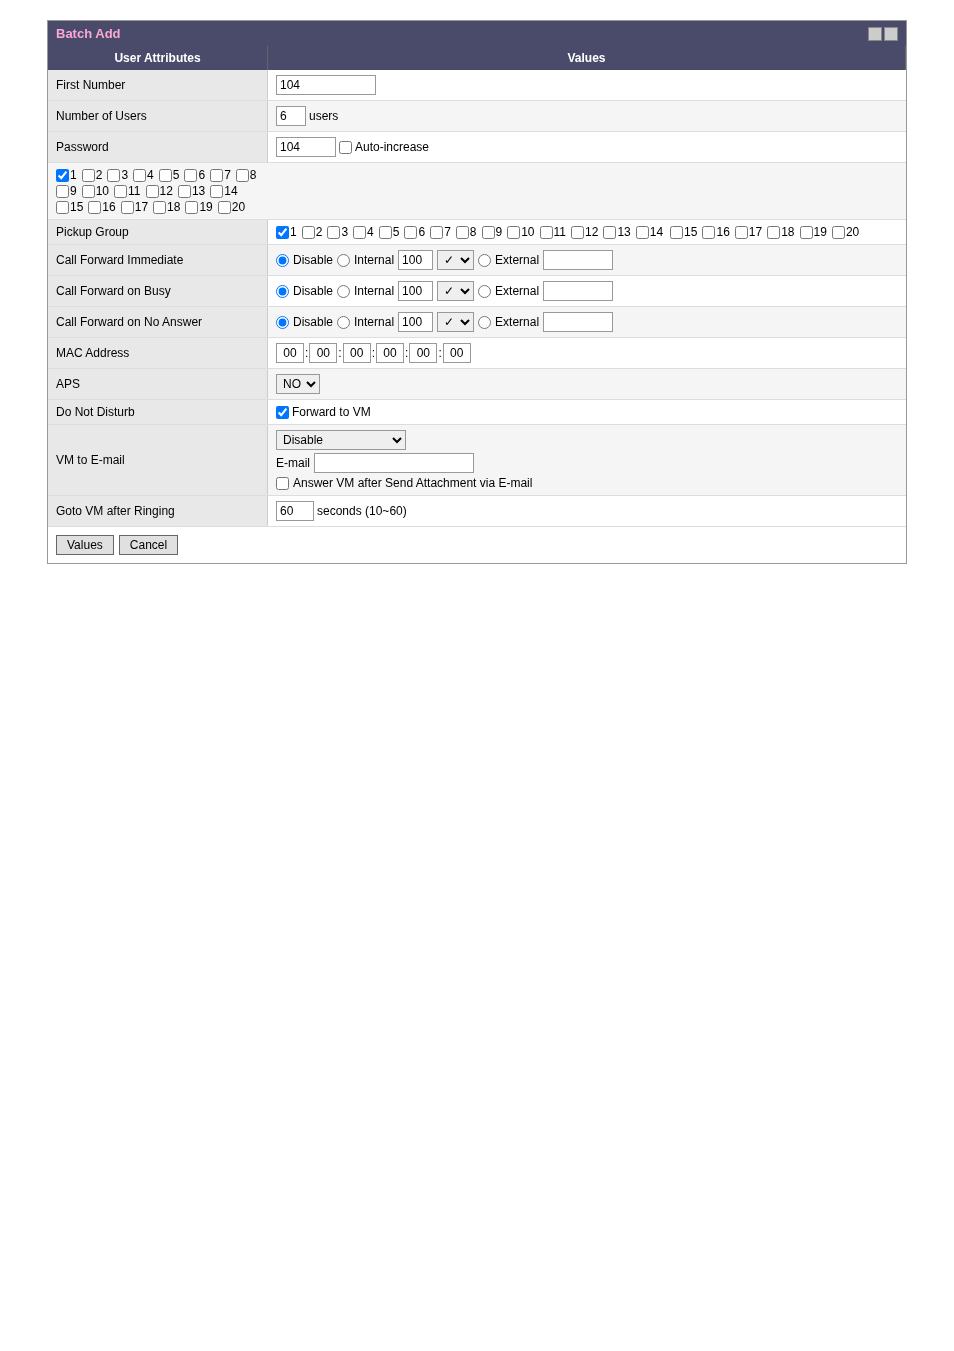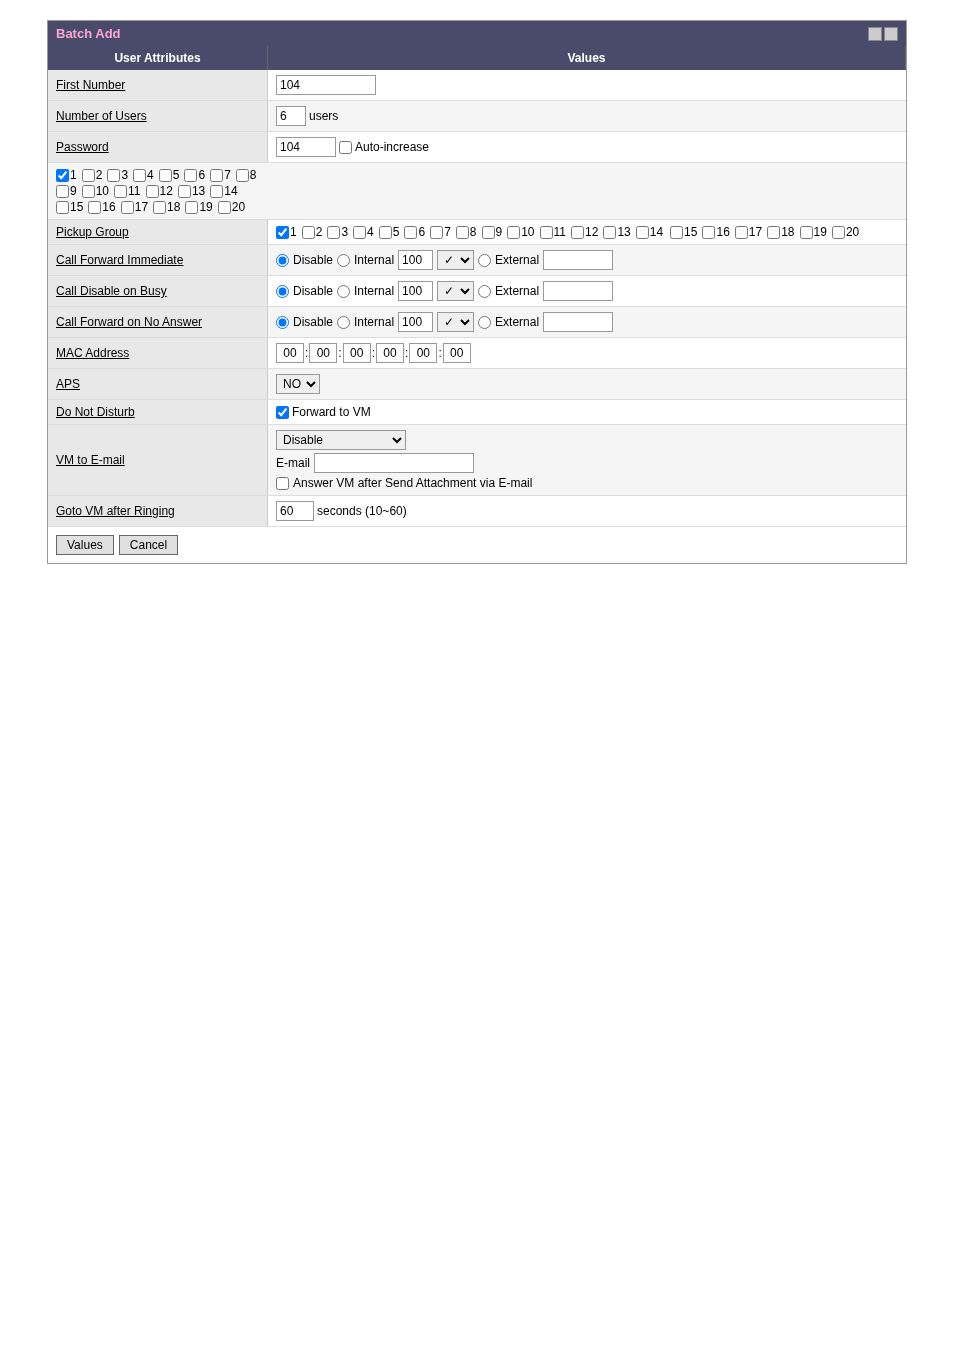--- a/index.html
+++ b/index.html
@@ -59,21 +59,20 @@
     }
     .table-row:nth-child(odd) {
       background: #fff;
     }
     .label-cell {
       padding: 0 8px;
       border-right: 1px solid #ccc;
       display: flex;
       align-items: center;
       background: #e8e8e8;
-      text-decoration: underline;
     }
     .value-cell {
       padding: 5px 8px;
       display: flex;
       align-items: center;
       flex-wrap: wrap;
       gap: 3px;
     }
     input[type="text"] {
       border: 1px solid #999;
@@ -270,21 +269,21 @@
         <select><option>✓</option></select>
         <input type="radio" name="cf_immediate" style="">
         <span>External</span>
         <input type="text" style="width: 70px;">
       </div>
     </div>
   </div>
 
   <div class="table-row">
     <div class="label-cell">
-      <span>Call Disable on Busy</span>
+      <span>Call Forward on Busy</span>
     </div>
     <div class="value-cell">
       <div class="cf-section">
         <input type="radio" name="cf_busy" checked="" style="">
         <span>Disable</span>
         <input type="radio" name="cf_busy" style="">
         <span>Internal</span>
         <input type="text" value="100" style="width: 35px;">
         <select><option>✓</option></select>
         <input type="radio" name="cf_busy" style="">

